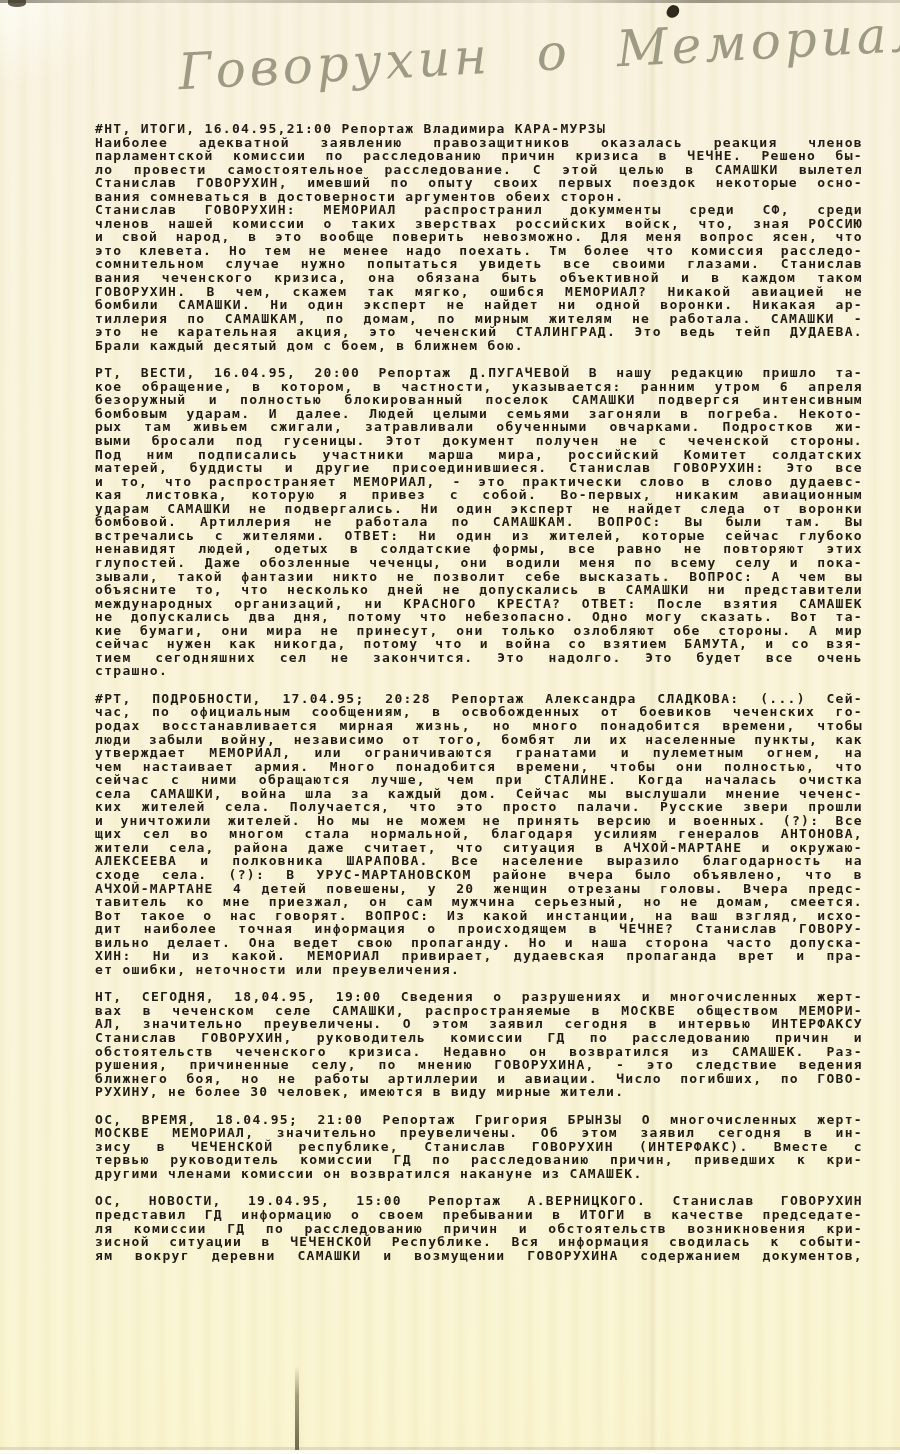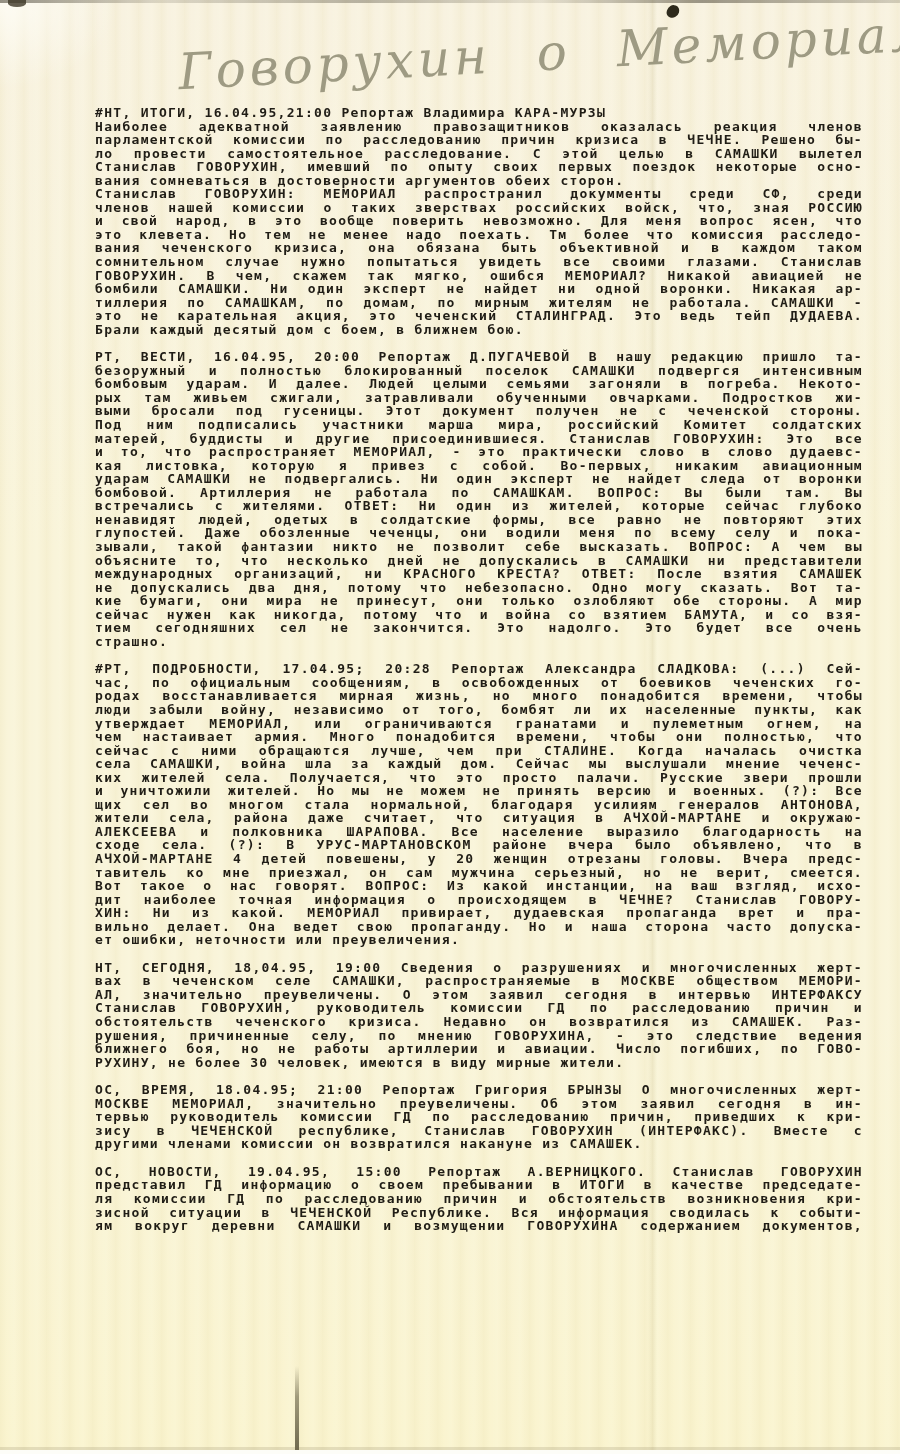--- a/index.html
+++ b/index.html
@@ -38,21 +38,21 @@
   
   .handwriting{
     position:absolute;left:178px;top:26px;width:660px;
     font-family:"DejaVu Serif",serif;font-style:italic;font-weight:400;
     font-size:50px;color:var(--pencil);letter-spacing:4px;word-spacing:26px;
     transform:rotate(-3deg);opacity:0.85;white-space:nowrap;
   }
 
   
   .doc-body{
-    position:absolute;left:95px;top:106px;width:768px;
+    position:absolute;left:95px;top:122px;width:768px;
     font-family:"DejaVu Sans Mono",monospace;font-weight:bold;
     font-size:13px;color:var(--ink);letter-spacing:1.3px;
   }
   .paragraph{margin:0 0 14px 0;}
   .line{
     line-height:13.55px;height:13.55px;overflow:visible;
     text-align:justify;text-align-last:justify;white-space:normal;
   }
   .line.no-stretch{text-align-last:left;}
 </style>
@@ -73,30 +73,31 @@
         <div class="line no-stretch">#НТ, ИТОГИ, 16.04.95,21:00 Репортаж Владимира КАРА-МУРЗЫ</div>
         <div class="line">Наиболее адекватной заявлению правозащитников оказалась реакция членов</div>
         <div class="line">парламентской комиссии по расследованию причин кризиса в ЧЕЧНЕ. Решено бы-</div>
         <div class="line">ло провести самостоятельное расследование. С этой целью в САМАШКИ вылетел</div>
         <div class="line">Станислав ГОВОРУХИН, имевший по опыту своих первых поездок некоторые осно-</div>
         <div class="line no-stretch">вания сомневаться в достоверности аргументов обеих сторон.</div>
         <div class="line">Станислав ГОВОРУХИН: МЕМОРИАЛ распространил докумменты среди СФ, среди</div>
         <div class="line">членов нашей комиссии о таких зверствах российских войск, что, зная РОССИЮ</div>
         <div class="line">и свой народ, в это вообще поверить невозможно. Для меня вопрос ясен, что</div>
         <div class="line">это клевета. Но тем не менее надо поехать. Тм более что комиссия расследо-</div>
+        <div class="line">сомнительном случае нужно попытаться увидеть все своими глазами. Станислав</div>
         <div class="line">вания чеченского кризиса, она обязана быть объективной и в каждом таком</div>
-        <div class="line">сомнительном случае нужно попытаться увидеть все своими глазами. Станислав</div>
         <div class="line">ГОВОРУХИН. В чем, скажем так мягко, ошибся МЕМОРИАЛ? Никакой авиацией не</div>
         <div class="line">бомбили САМАШКИ. Ни один эксперт не найдет ни одной воронки. Никакая ар-</div>
         <div class="line">тиллерия по САМАШКАМ, по домам, по мирным жителям не работала. САМАШКИ -</div>
         <div class="line">это не карательная акция, это чеченский СТАЛИНГРАД. Это ведь тейп ДУДАЕВА.</div>
         <div class="line no-stretch">Брали каждый десятый дом с боем, в ближнем бою.</div>
       </div>
       <div class="paragraph">
         <div class="line">РТ, ВЕСТИ, 16.04.95, 20:00 Репортаж Д.ПУГАЧЕВОЙ В нашу редакцию пришло та-</div>
+        <div class="line">кое обращение, в котором, в частности, указывается: ранним утром 6 апреля</div>
         <div class="line">безоружный и полностью блокированный поселок САМАШКИ подвергся интенсивным</div>
         <div class="line">бомбовым ударам. И далее. Людей целыми семьями загоняли в погреба. Некото-</div>
         <div class="line">рых там живьем сжигали, затравливали обученными овчарками. Подростков жи-</div>
         <div class="line">выми бросали под гусеницы. Этот документ получен не с чеченской стороны.</div>
         <div class="line">Под ним подписались участники марша мира, российский Комитет солдатских</div>
         <div class="line">матерей, буддисты и другие присоединившиеся. Станислав ГОВОРУХИН: Это все</div>
         <div class="line">и то, что распространяет МЕМОРИАЛ, - это практически слово в слово дудаевс-</div>
         <div class="line">кая листовка, которую я привез с собой. Во-первых, никаким авиационным</div>
         <div class="line">ударам САМАШКИ не подвергались. Ни один эксперт не найдет следа от воронки</div>
         <div class="line">бомбовой. Артиллерия не работала по САМАШКАМ. ВОПРОС: Вы были там. Вы</div>
@@ -121,42 +122,42 @@
         <div class="line">чем настаивает армия. Много понадобится времени, чтобы они полностью, что</div>
         <div class="line">сейчас с ними обращаются лучше, чем при СТАЛИНЕ. Когда началась очистка</div>
         <div class="line">села САМАШКИ, война шла за каждый дом. Сейчас мы выслушали мнение чеченс-</div>
         <div class="line">ких жителей села. Получается, что это просто палачи. Русские звери прошли</div>
         <div class="line">и уничтожили жителей. Но мы не можем не принять версию и военных. (?): Все</div>
         <div class="line">щих сел во многом стала нормальной, благодаря усилиям генералов АНТОНОВА,</div>
         <div class="line">жители села, района даже считает, что ситуация в АЧХОЙ-МАРТАНЕ и окружаю-</div>
         <div class="line">АЛЕКСЕЕВА и полковника ШАРАПОВА. Все население выразило благодарность на</div>
         <div class="line">сходе села. (?): В УРУС-МАРТАНОВСКОМ районе вчера было объявлено, что в</div>
         <div class="line">АЧХОЙ-МАРТАНЕ 4 детей повешены, у 20 женщин отрезаны головы. Вчера предс-</div>
-        <div class="line">тавитель ко мне приезжал, он сам мужчина серьезный, но не верит, смеется.</div>
+        <div class="line">тавитель ко мне приезжал, он сам мужчина серьезный, но не домам, смеется.</div>
         <div class="line">Вот такое о нас говорят. ВОПРОС: Из какой инстанции, на ваш взгляд, исхо-</div>
         <div class="line">дит наиболее точная информация о происходящем в ЧЕЧНЕ? Станислав ГОВОРУ-</div>
+        <div class="line">вильно делает. Она ведет свою пропаганду. Но и наша сторона часто допуска-</div>
         <div class="line">ХИН: Ни из какой. МЕМОРИАЛ привирает, дудаевская пропаганда врет и пра-</div>
-        <div class="line">вильно делает. Она ведет свою пропаганду. Но и наша сторона часто допуска-</div>
         <div class="line no-stretch">ет ошибки, неточности или преувеличения.</div>
       </div>
       <div class="paragraph">
         <div class="line">НТ, СЕГОДНЯ, 18,04.95, 19:00 Сведения о разрушениях и многочисленных жерт-</div>
         <div class="line">вах в чеченском селе САМАШКИ, распространяемые в МОСКВЕ обществом МЕМОРИ-</div>
         <div class="line">АЛ, значительно преувеличены. О этом заявил сегодня в интервью ИНТЕРФАКСУ</div>
         <div class="line">Станислав ГОВОРУХИН, руководитель комиссии ГД по расследованию причин и</div>
         <div class="line">обстоятельств чеченского кризиса. Недавно он возвратился из САМАШЕК. Раз-</div>
         <div class="line">рушения, причиненные селу, по мнению ГОВОРУХИНА, - это следствие ведения</div>
         <div class="line">ближнего боя, но не работы артиллерии и авиации. Число погибших, по ГОВО-</div>
         <div class="line no-stretch">РУХИНУ, не более 30 человек, имеются в виду мирные жители.</div>
       </div>
       <div class="paragraph">
         <div class="line">ОС, ВРЕМЯ, 18.04.95; 21:00 Репортаж Григория БРЫНЗЫ О многочисленных жерт-</div>
         <div class="line">МОСКВЕ МЕМОРИАЛ, значительно преувеличены. Об этом заявил сегодня в ин-</div>
+        <div class="line">зису в ЧЕЧЕНСКОЙ республике, Станислав ГОВОРУХИН (ИНТЕРФАКС). Вместе с</div>
         <div class="line">тервью руководитель комиссии ГД по расследованию причин, приведших к кри-</div>
-        <div class="line">зису в ЧЕЧЕНСКОЙ республике, Станислав ГОВОРУХИН (ИНТЕРФАКС). Вместе с</div>
         <div class="line no-stretch">другими членами комиссии он возвратился накануне из САМАШЕК.</div>
       </div>
       <div class="paragraph">
         <div class="line">ОС, НОВОСТИ, 19.04.95, 15:00 Репортаж А.ВЕРНИЦКОГО. Станислав ГОВОРУХИН</div>
         <div class="line">представил ГД информацию о своем пребывании в ИТОГИ в качестве председате-</div>
         <div class="line">ля комиссии ГД по расследованию причин и обстоятельств возникновения кри-</div>
         <div class="line">зисной ситуации в ЧЕЧЕНСКОЙ Республике. Вся информация сводилась к событи-</div>
         <div class="line">ям вокруг деревни САМАШКИ и возмущении ГОВОРУХИНА содержанием  документов,</div>
       </div>
     </div>

